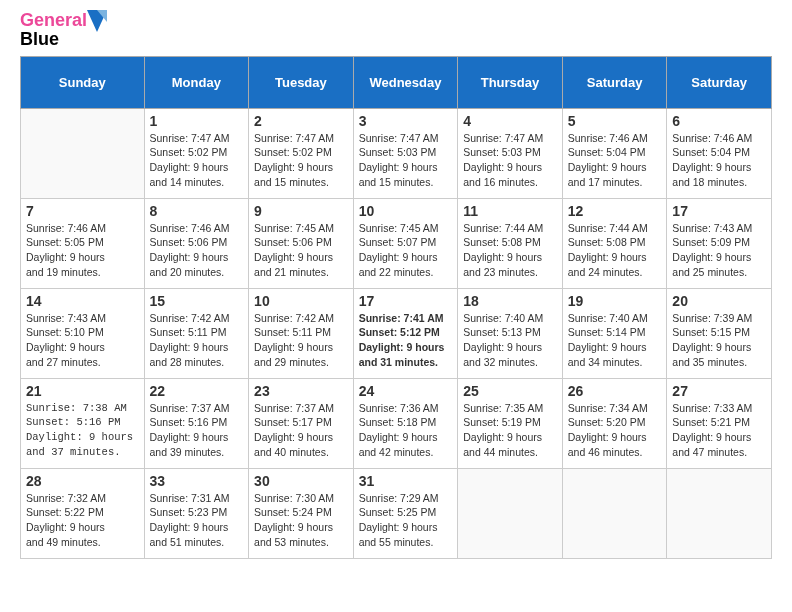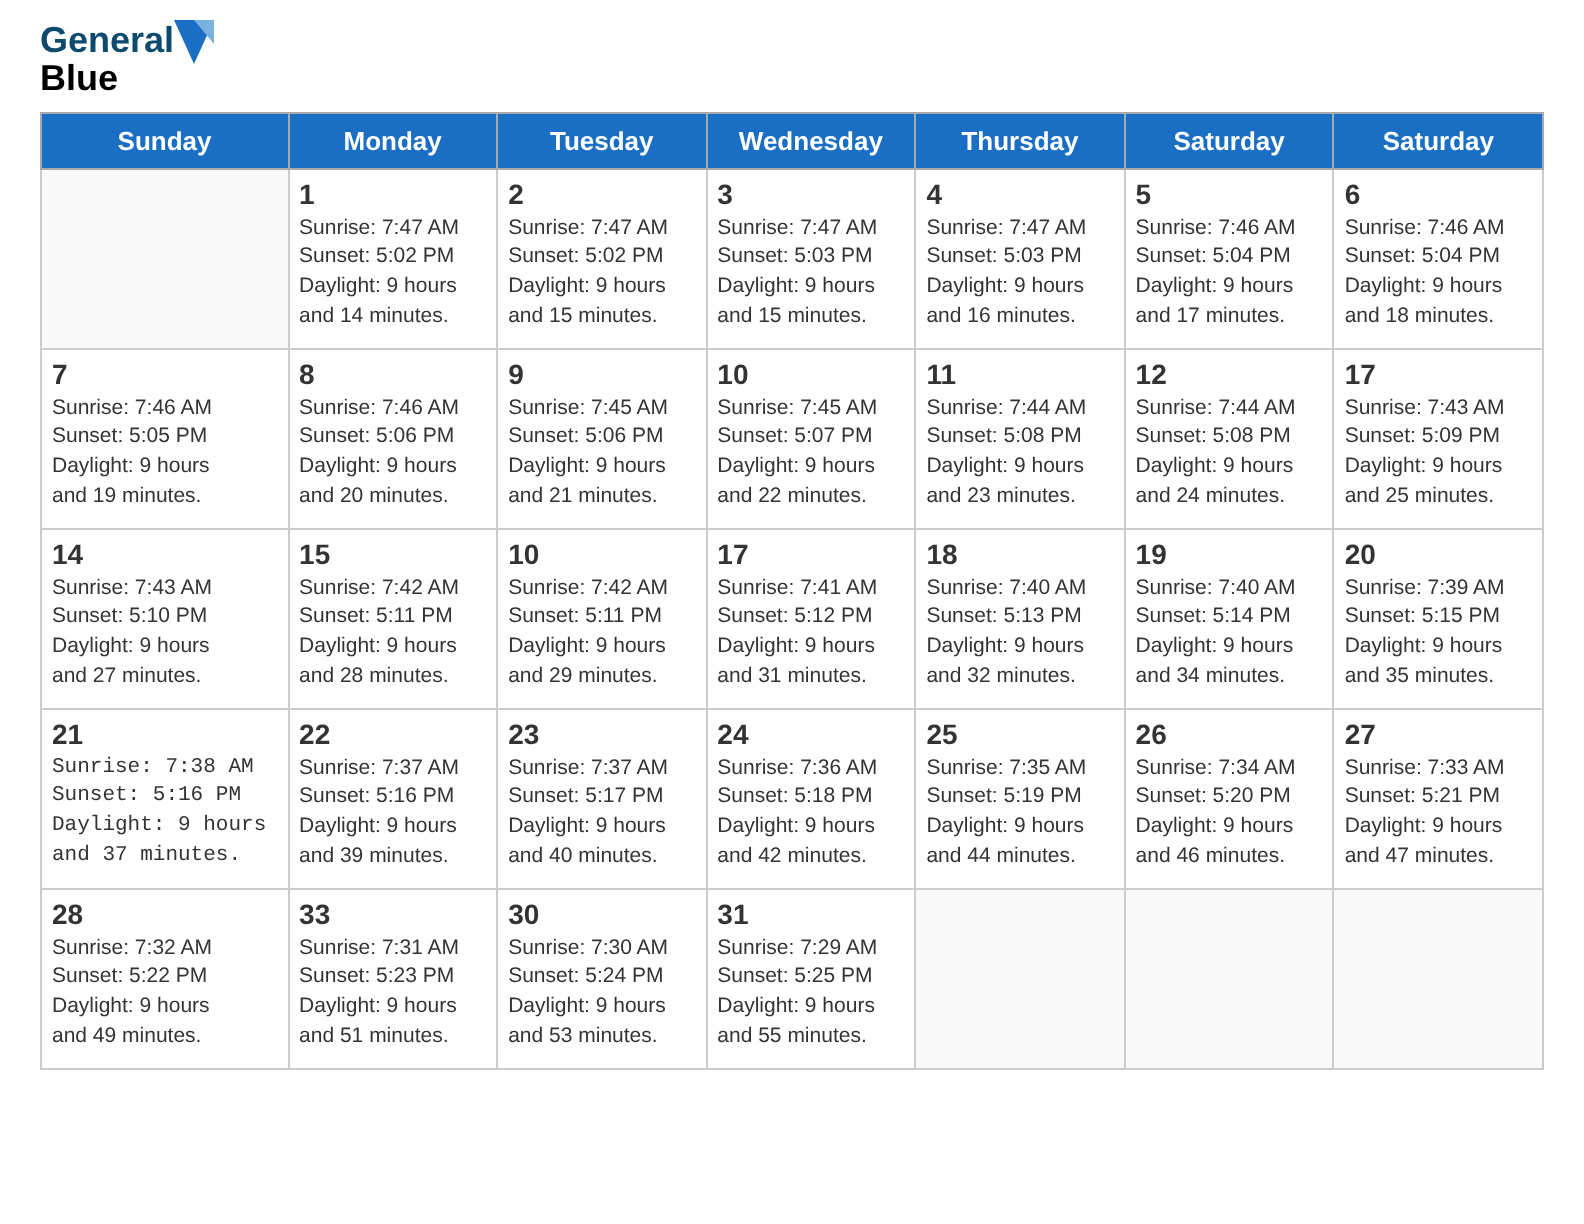--- a/index.html
+++ b/index.html
@@ -3,36 +3,36 @@
   <meta charset="utf-8">
   <style>
     * { box-sizing: border-box; margin: 0; padding: 0; }
     body { font-family: Arial, sans-serif; background: #fff; width: 792px; min-height: 612px; }
     .container { padding: 10px 20px 20px 20px; }
     .header { display: flex; justify-content: space-between; align-items: flex-start; margin-bottom: 6px; }
     .title-block { text-align: right; }
     .month-title { font-size: 42px; font-weight: bold; color: #333; line-height: 1; }
     .location { font-size: 16px; color: #333; margin-top: 2px; }
     .calendar { width: 100%; border-collapse: collapse; }
-    .calendar th { background: #1a6fc4; color: #fff; text-align: center; padding: 6px 4px; font-size: 13px; border: 1px solid #aaa; }
+    .calendar th { background: #1a6fc4; color: #fff; text-align: center; padding: 18px 4px; font-size: 13px; border: 1px solid #aaa; }
     .calendar td { border: 1px solid #ccc; vertical-align: top; padding: 4px 5px; font-size: 11px; color: #333; min-width: 100px; height: 90px; }
     .calendar td.empty { background: #f9f9f9; }
     .day-num { font-size: 14px; font-weight: bold; color: #333; display: block; margin-bottom: 2px; }
     .day-info { font-size: 10.5px; line-height: 1.4; color: #333; }
     .logo-wrapper { display: flex; align-items: center; gap: 4px; }
   </style>
 </head>
 <body>
 
 <div class="container">
   <div class="header">
     <div class="logo-wrapper">
         <div style="display: flex; flex-direction: column; line-height: 1.1;">
           <div style="display: flex; align-items: center;">
-            <span style="font-size: 18px; font-weight: bold; color: #0c4a6e;">General</span>
+            <span style="font-size: 18px; font-weight: bold; color: #ec4899;">General</span>
             <svg width="20" height="22" viewBox="0 0 20 22">
               <polygon points="0,0 20,0 10,22" fill="#1a6fc4"></polygon>
               <polygon points="10,0 20,0 20,12" fill="#7ab3e0"></polygon>
             </svg>
           </div>
           <span style="font-size: 18px; font-weight: bold; color: #000000; margin-top: -2px;">Blue</span>
         </div>
       </div>
     <div class="title-block">
       <div class="month-title"></div>
@@ -166,21 +166,21 @@
           </td>
           <td>
             <span class="day-num">10</span>
             <div class="day-info" style="white-space: pre-line;">Sunrise: 7:42 AM
 Sunset: 5:11 PM
 Daylight: 9 hours
 and 29 minutes.</div>
           </td>
           <td>
             <span class="day-num">17</span>
-            <div class="day-info" style="white-space: pre-line;">Sunrise: 7:41 AM
+            <div class="day-info" style="white-space: pre-line; font-weight: bold;">Sunrise: 7:41 AM
 Sunset: 5:12 PM
 Daylight: 9 hours
 and 31 minutes.</div>
           </td>
           <td>
             <span class="day-num">18</span>
             <div class="day-info" style="white-space: pre-line;">Sunrise: 7:40 AM
 Sunset: 5:13 PM
 Daylight: 9 hours
 and 32 minutes.</div>

